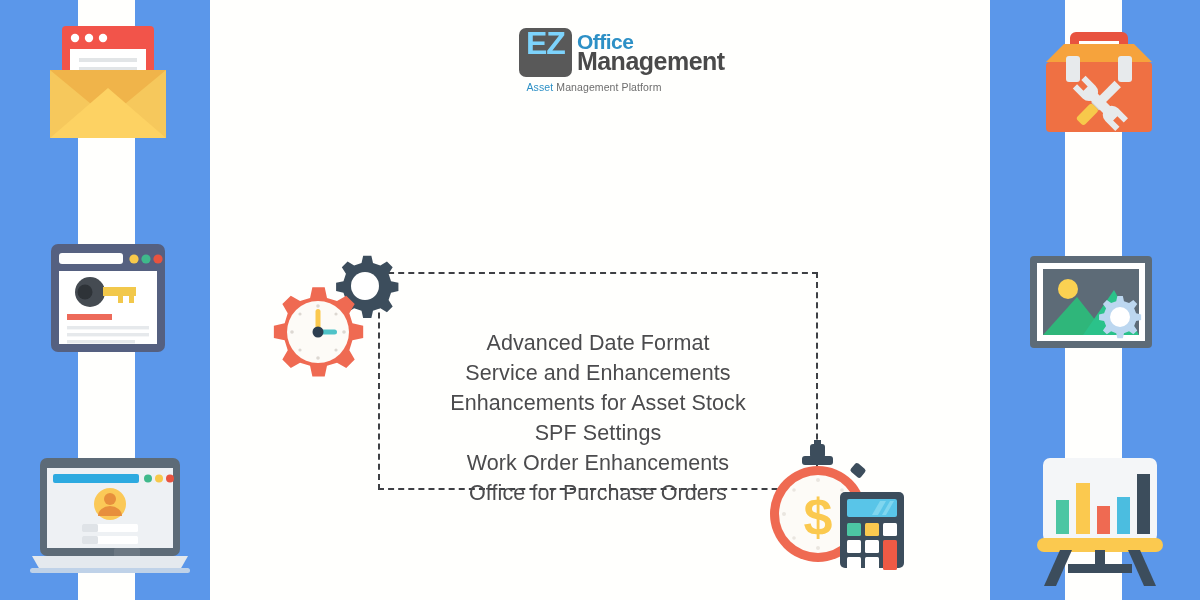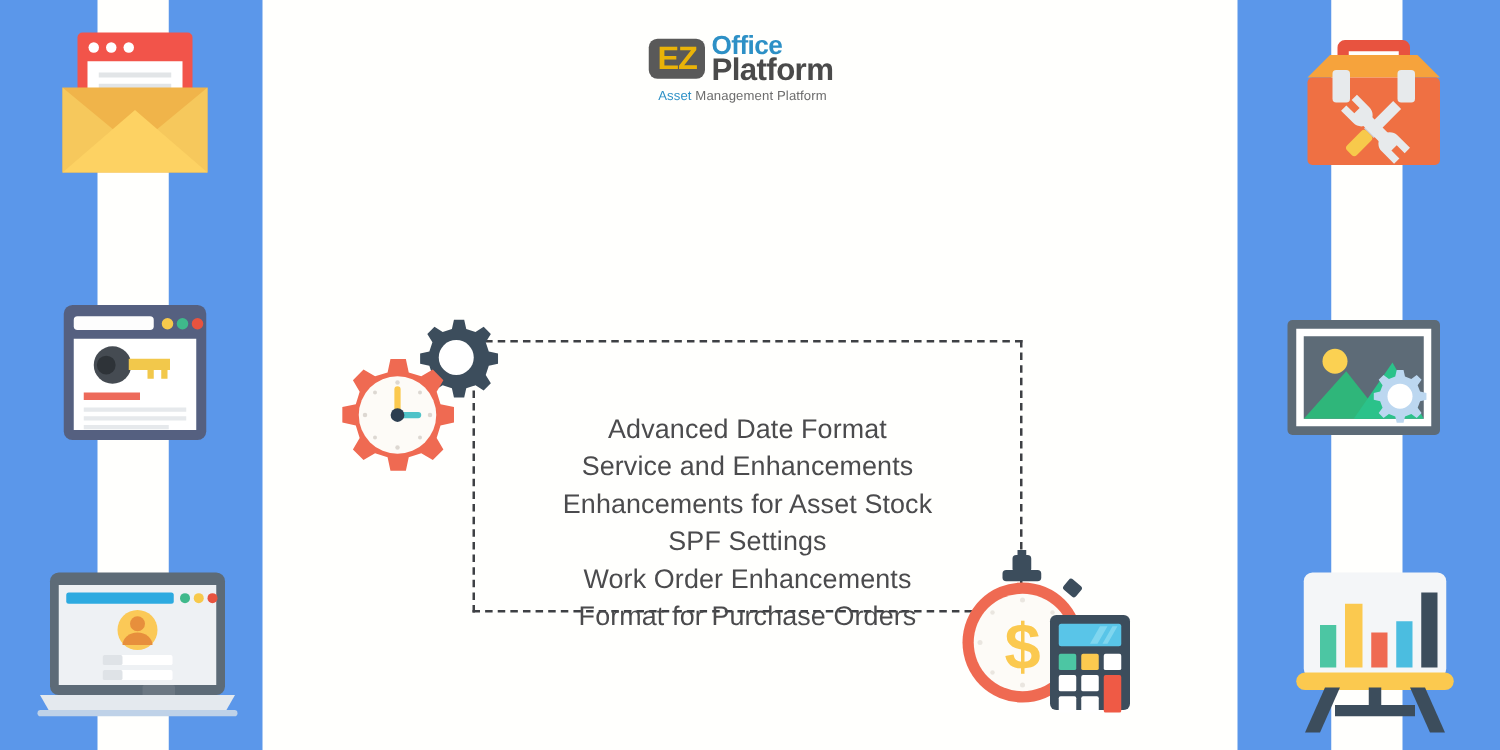--- a/index.html
+++ b/index.html
@@ -19,22 +19,22 @@
   .s4 { left:1122px; width:78px; }
 
   
   .icon-slot { position:absolute; }
 
   
   #logo { position:absolute; left:519px; top:28px; width:150px; height:62px; }
   .logo-row { display:flex; align-items:center; }
   .ez-badge {
     background:#595959; border-radius:7px;
-    padding:2px 7px 3px 7px;
-    color:#eab308; font-weight:bold; font-size:26px;
+    padding:2px 7px 20px 7px;
+    color:#7dd3fc; font-weight:bold; font-size:32px;
     letter-spacing:-1px; line-height:27px;
     font-family:"Liberation Sans", sans-serif;
   }
   .logo-words { margin-left:5px; line-height:0.84; }
   .w-office { color:#2d90c6; font-weight:bold; font-size:21px; letter-spacing:-0.5px; display:block; }
   .w-inventory { color:#4a4a4a; font-weight:bold; font-size:25px; letter-spacing:-0.5px; display:block; }
   #logo-tagline { margin-top:4px; font-size:10.5px; text-align:center; letter-spacing:0.1px; white-space:nowrap; }
   .t-asset { color:#2d90c6; }
   .t-rest { color:#6d6d6d; }
 
@@ -90,37 +90,37 @@
   <div class="stripe s1"></div>
   <div class="stripe s2"></div>
   <div class="stripe s3"></div>
   <div class="stripe s4"></div>
 
   <div id="logo">
     <div class="logo-row">
       <span class="ez-badge">EZ</span>
       <span class="logo-words">
         <span class="w-office">Office</span>
-        <span class="w-inventory">Platform</span>
+        <span class="w-inventory">Management</span>
       </span>
     </div>
     <div id="logo-tagline">
       <span class="t-asset">Asset</span><span class="t-rest"> Management Platform</span>
     </div>
   </div>
 
 
   <div id="feature-box"></div>
   <div id="feature-list">
     <div class="feature-item">Advanced Date Format</div>
     <div class="feature-item">Service and Enhancements</div>
     <div class="feature-item">Enhancements for Asset Stock</div>
     <div class="feature-item">SPF Settings</div>
     <div class="feature-item">Work Order Enhancements</div>
-    <div class="feature-item">Format for Purchase Orders</div>
+    <div class="feature-item">Office for Purchase Orders</div>
   </div>
 
   <div class="icon-slot" id="ic-email">
     <svg viewBox="0 0 128 122" width="128" height="122">
 
       <rect x="18" y="4" width="92" height="80" rx="4" fill="#f2544a"></rect>
       <circle cx="31" cy="16" r="4.2" fill="#ffffff"></circle>
       <circle cx="45" cy="16" r="4.2" fill="#ffffff"></circle>
       <circle cx="59" cy="16" r="4.2" fill="#ffffff"></circle>
       <rect x="26" y="27" width="76" height="57" fill="#ffffff"></rect>

